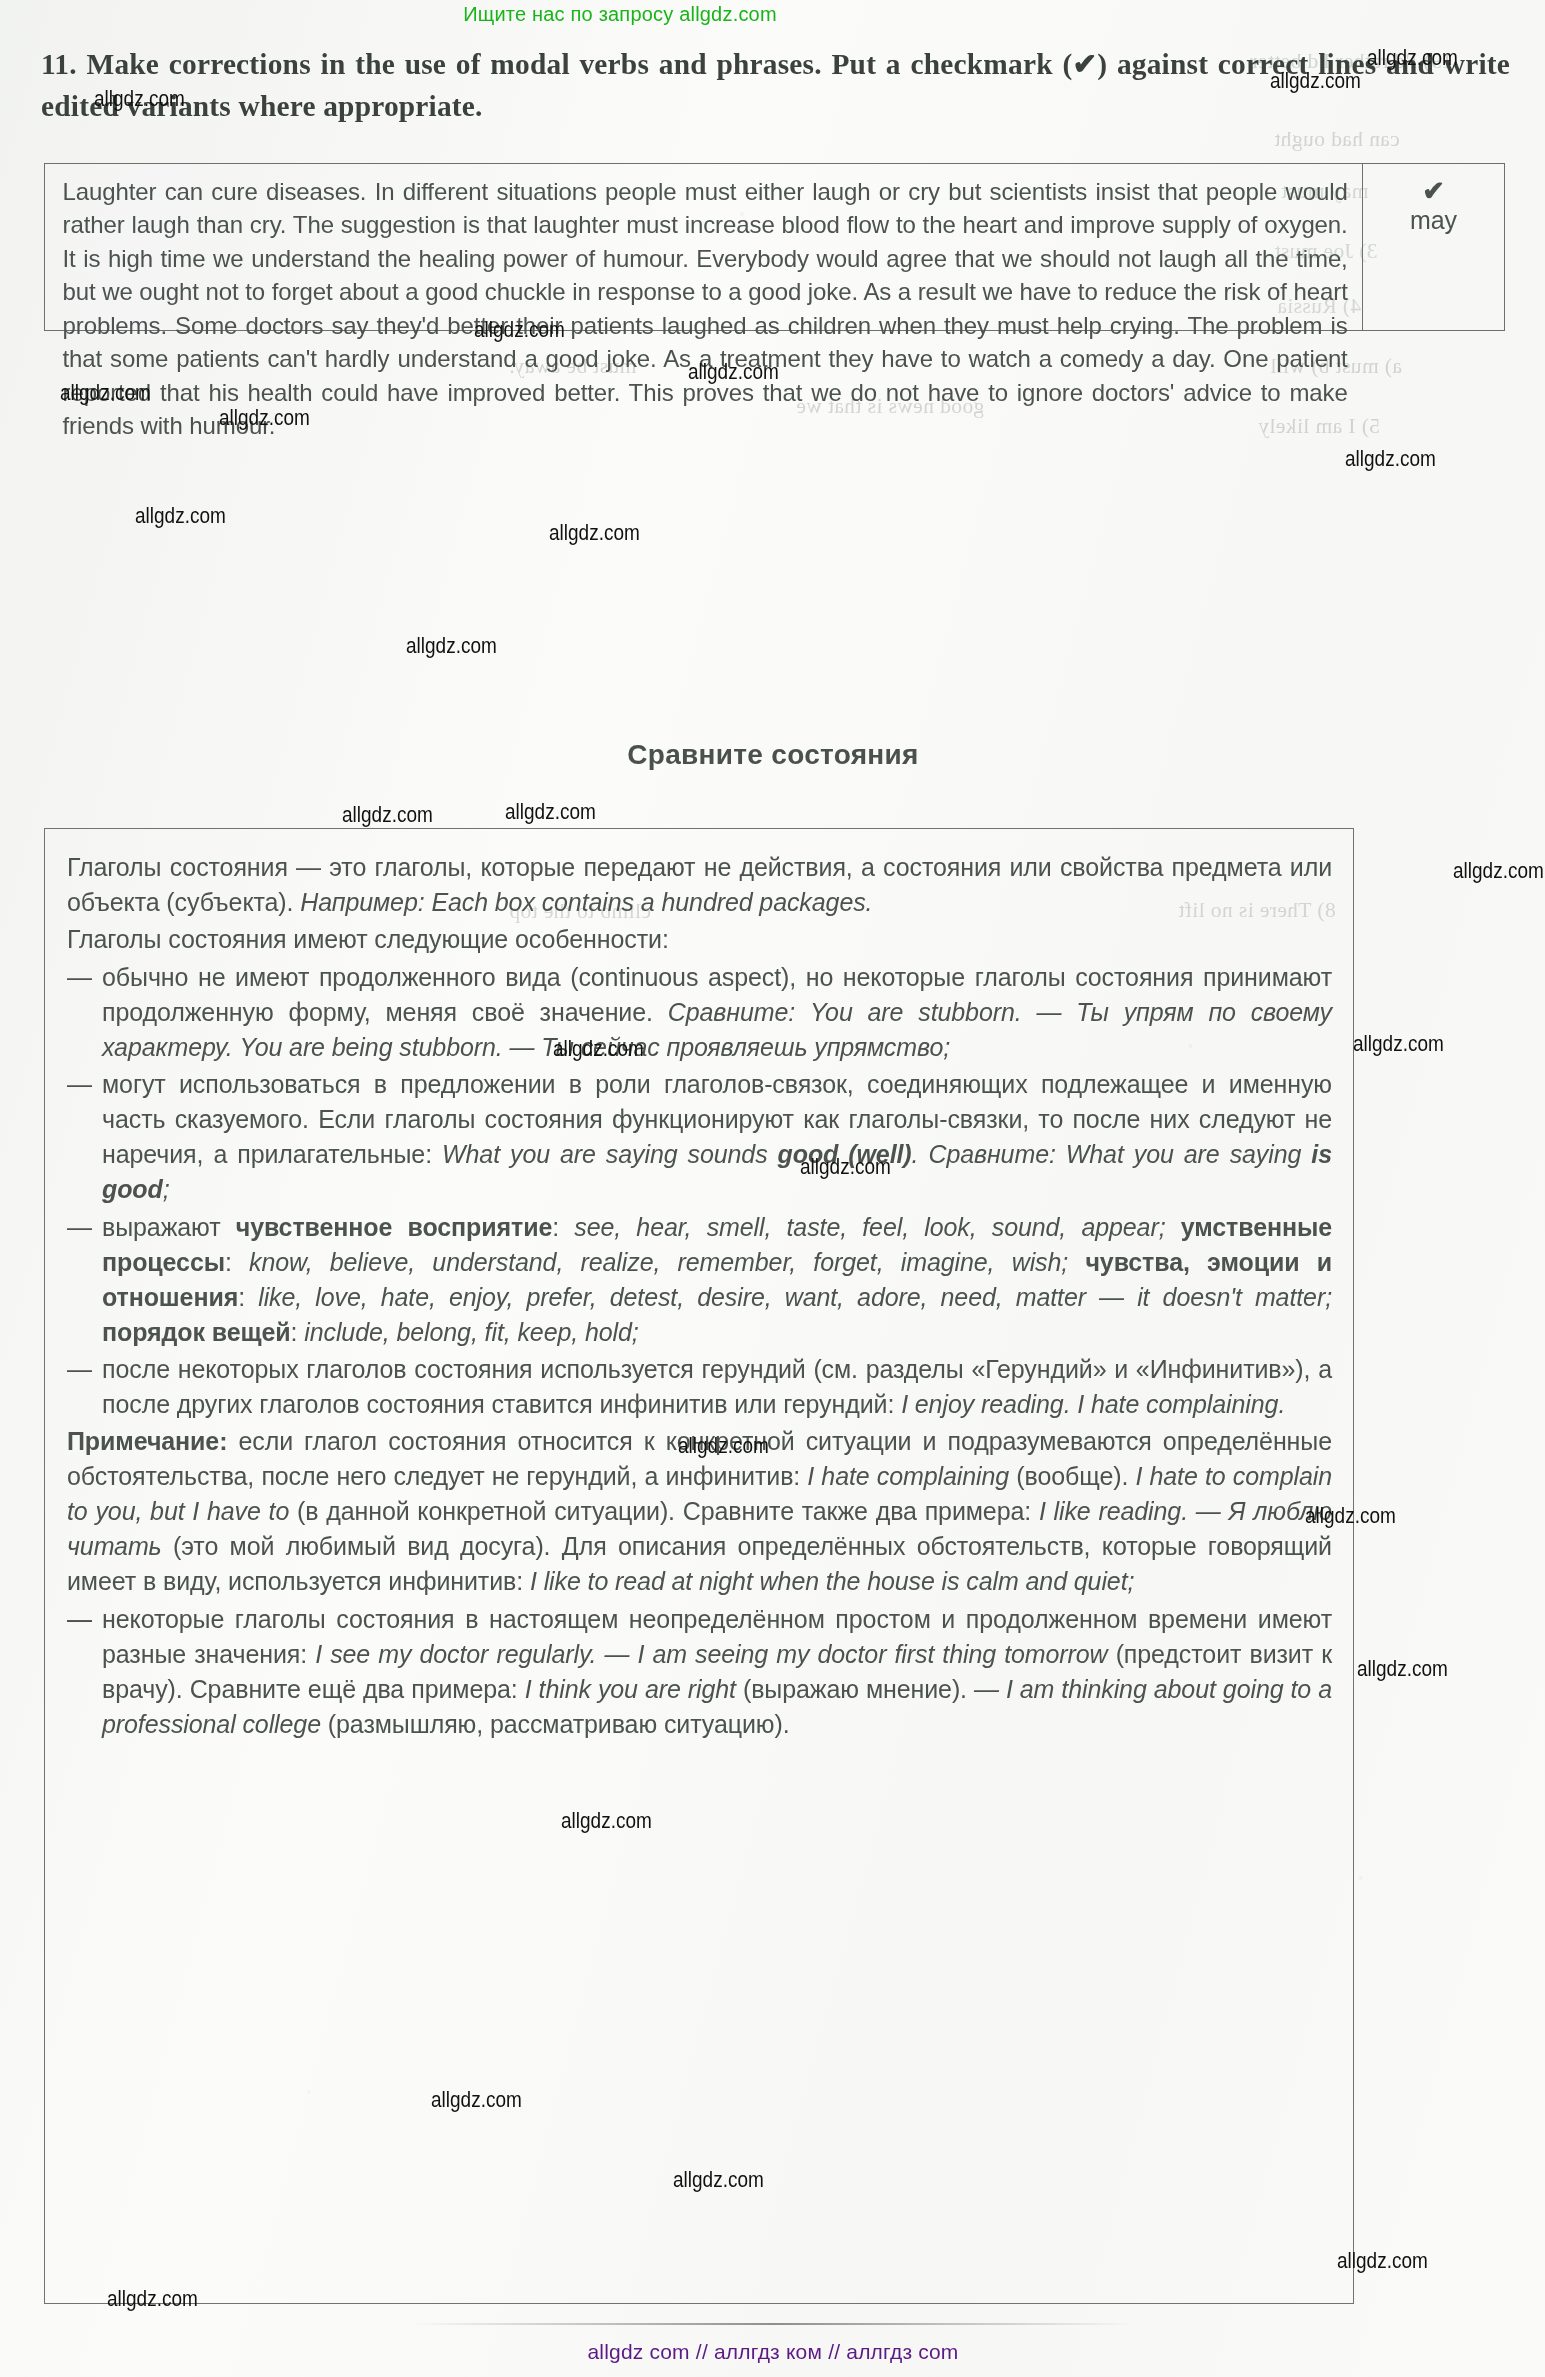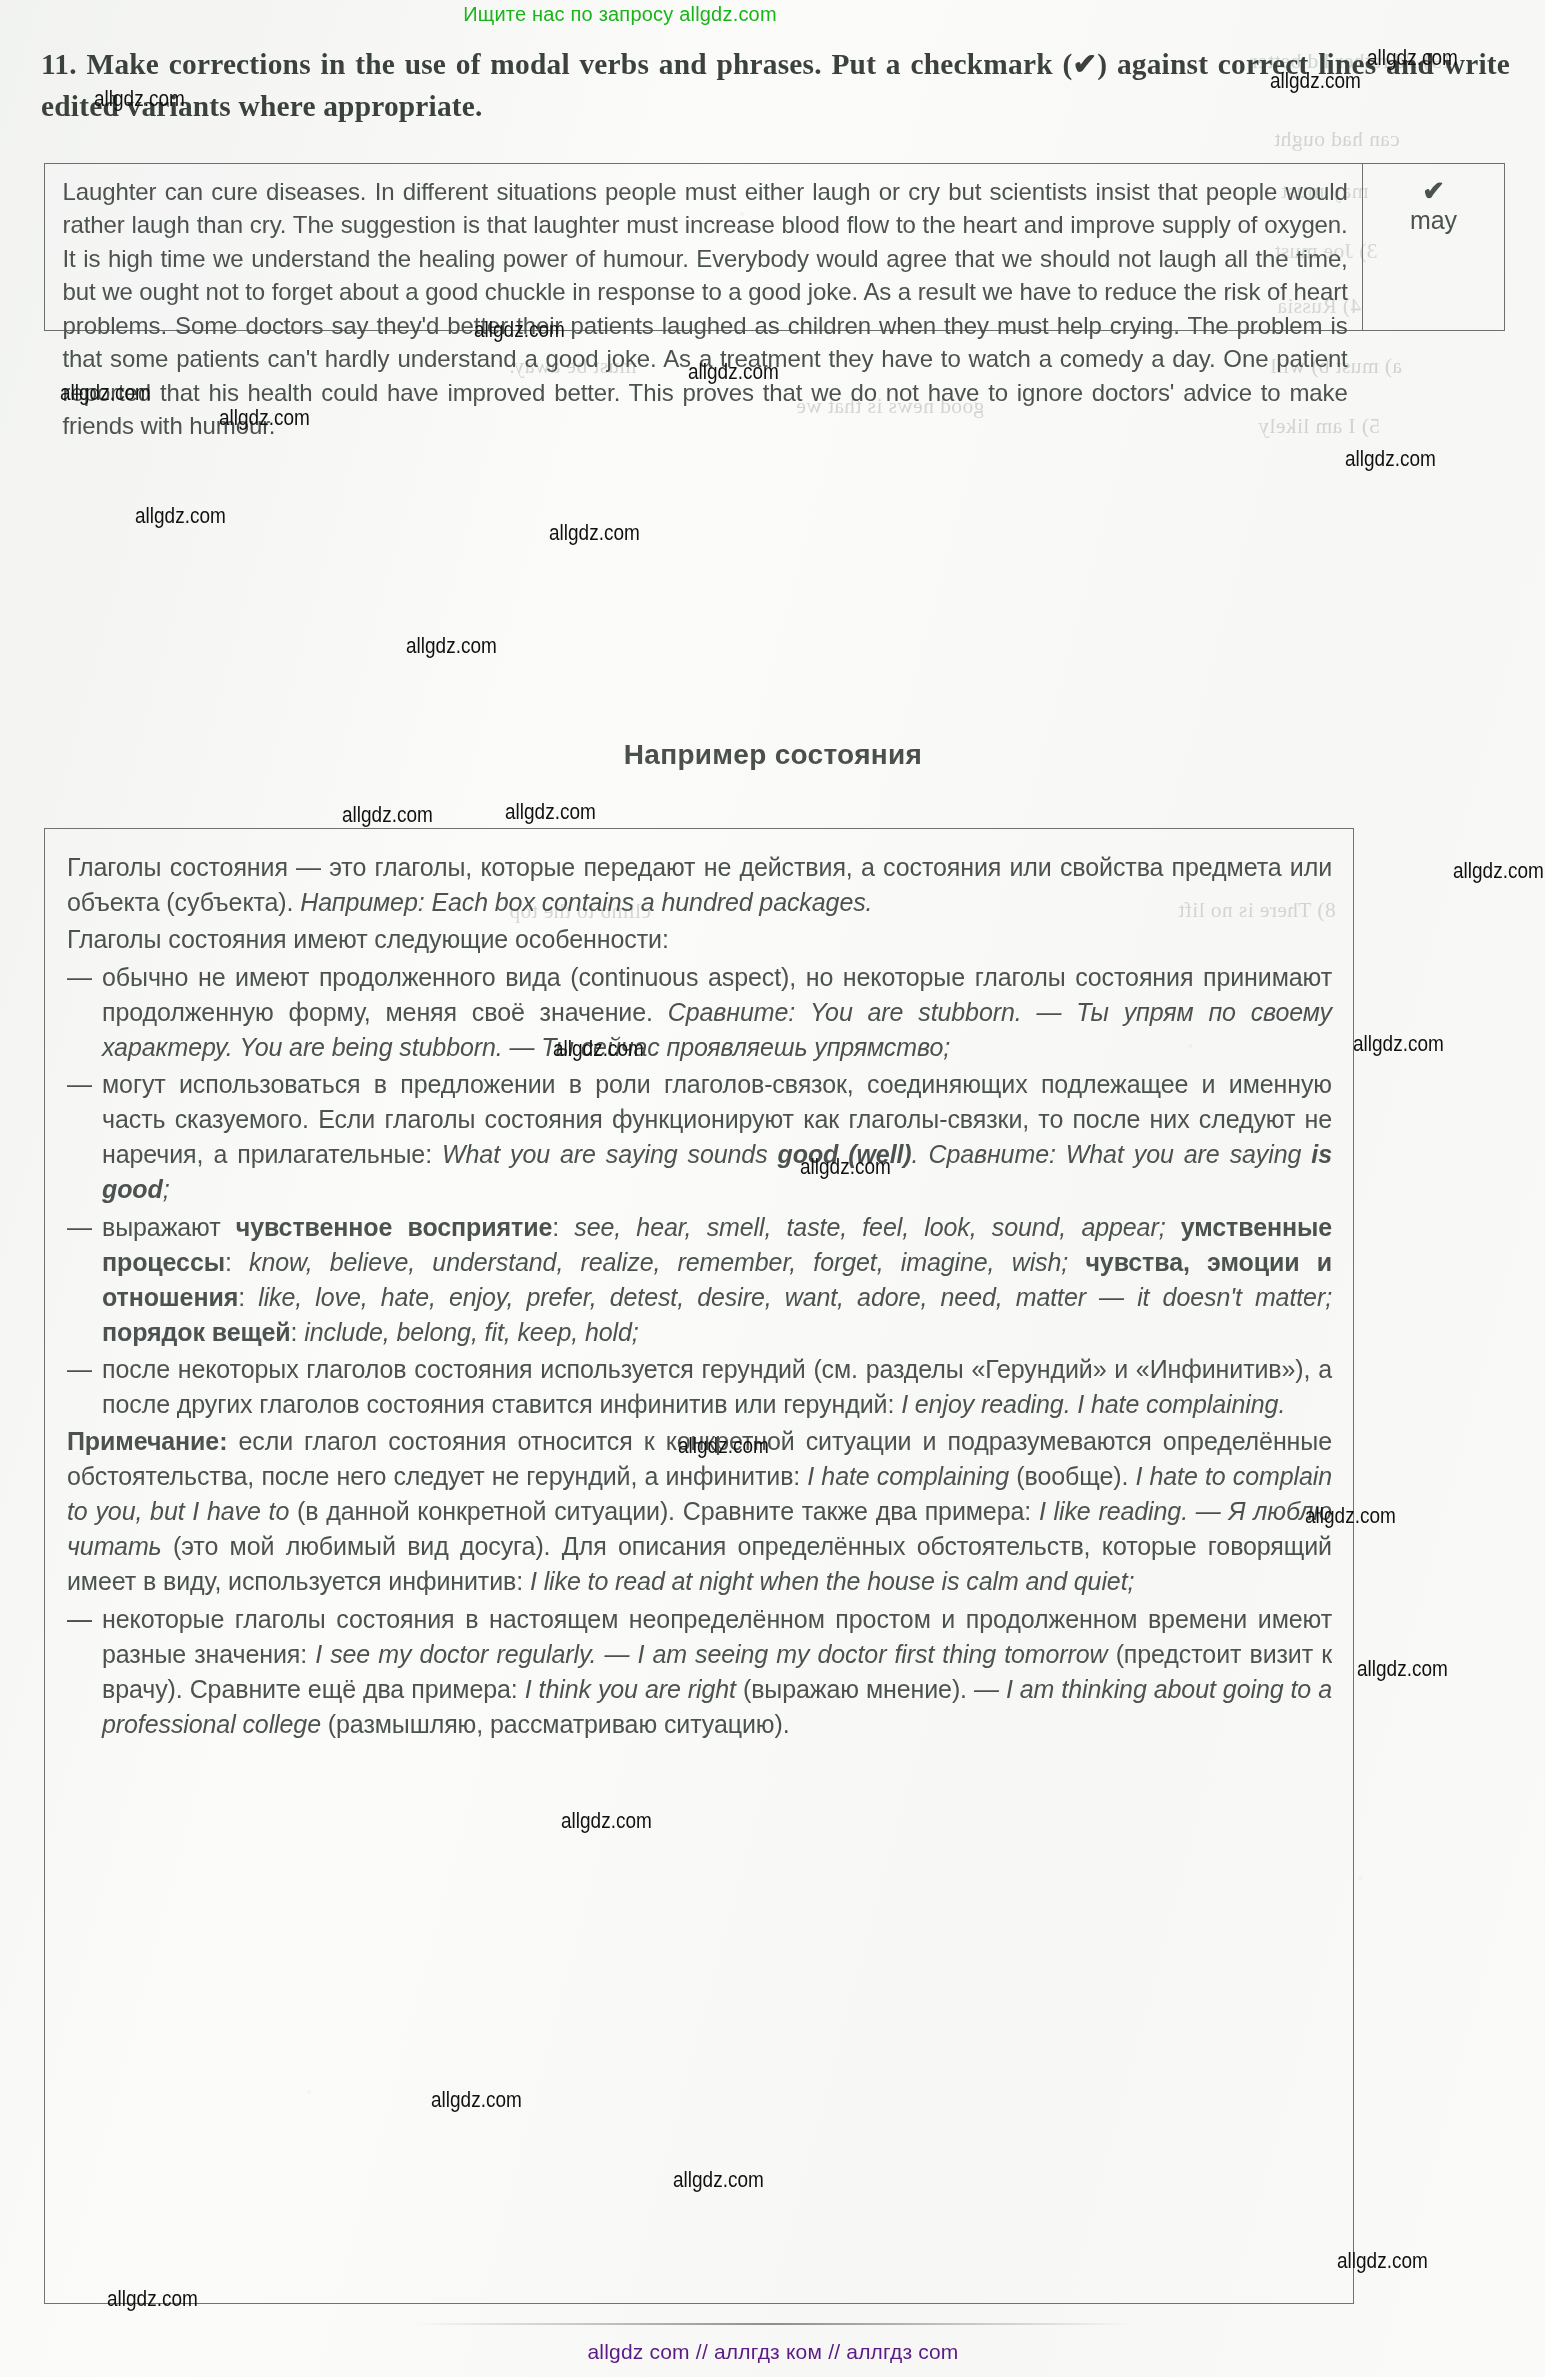--- a/index.html
+++ b/index.html
@@ -238,21 +238,21 @@
   <div class="ex-box-text">
     <p class="ex-para">Laughter can cure diseases. In different situations people must either laugh or cry but scientists insist that people would rather laugh than cry. The suggestion is that laughter must increase blood flow to the heart and improve supply of oxygen. It is high time we understand the healing power of humour. Everybody would agree that we should not laugh all the time, but we ought not to forget about a good chuckle in response to a good joke. As a result we have to reduce the risk of heart problems. Some doctors say they'd better their patients laughed as children when they must help crying. The problem is that some patients can't hardly understand a good joke. As a treatment they have to watch a comedy a day. One patient reported that his health could have improved better. This proves that we do not have to ignore doctors' advice to make friends with humour.</p>
   </div>
   <div class="ex-box-answer">
     <div class="check-mark">✔</div>
     <div class="answer-word">may</div>
   </div>
 </div>
 
 <div class="section-title">
-  <div>Например состояния</div>
+  <div>Сравните состояния</div>
 </div>
 
 <div class="grammar-box">
 
   <p class="g-p">Глаголы состояния — это глаголы, которые передают не действия, а состояния или свойства предмета или объекта (субъекта). <i>Например: Each box contains a hundred packages.</i></p>
 
   <p class="g-p">Глаголы состояния имеют следующие особенности:</p>
 
   <p class="g-p g-bullet">
     <span class="dash">—</span>

